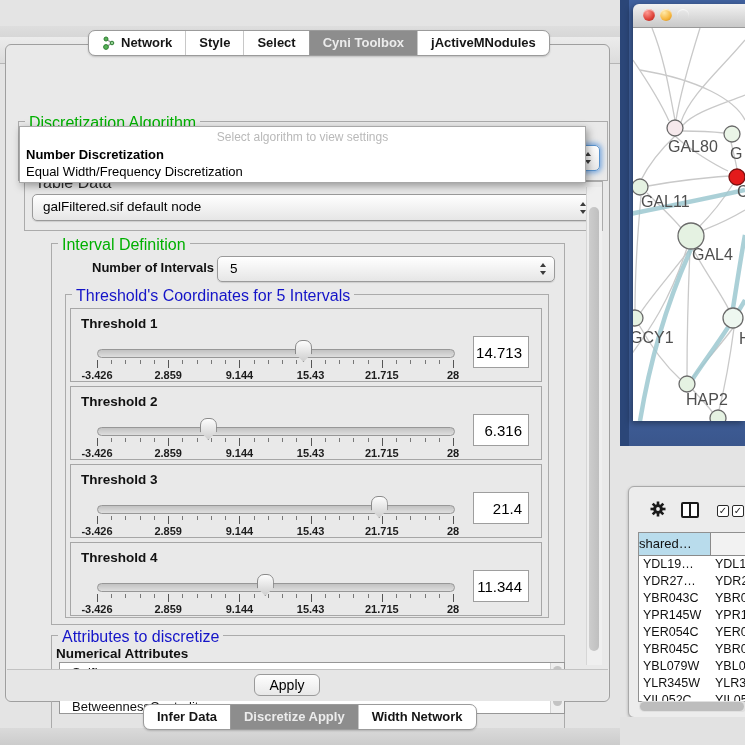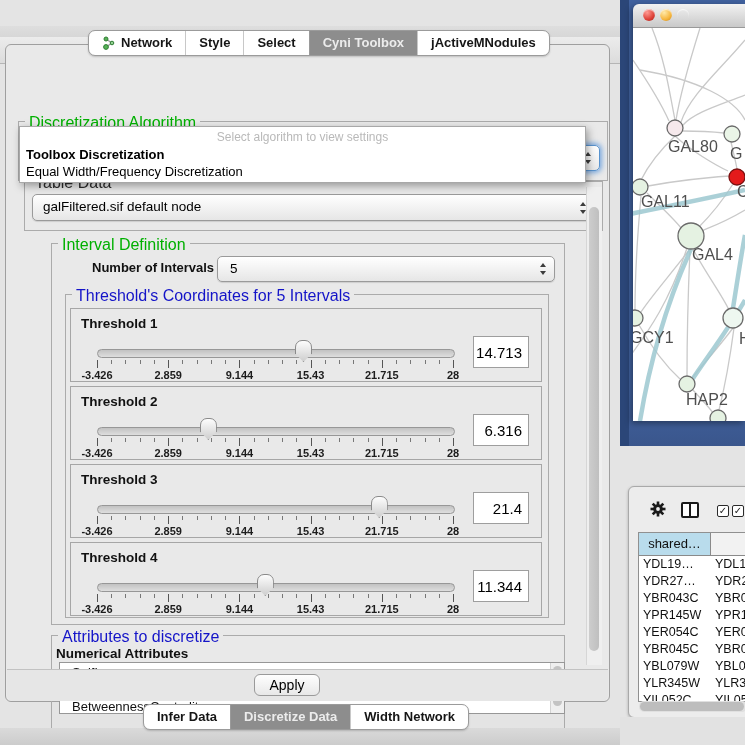--- a/index.html
+++ b/index.html
@@ -124,21 +124,21 @@
   .tp-toolbar{position:absolute;left:0;top:0;width:100%;height:44px;}
   .gear-icon{position:absolute;left:20px;top:13px;}
   .split-icon{position:absolute;left:52px;top:15px;width:14px;height:12px;border:2px solid #1a1a1a;border-radius:2px;background:#fff;}
   .split-icon::after{content:"";position:absolute;left:50%;top:0;width:2px;height:100%;background:#1a1a1a;transform:translateX(-50%);}
   .cbx{position:absolute;top:18px;width:10px;height:10px;border:1.5px solid #2a2a2a;border-radius:2px;background:#fff;
     font-size:10px;line-height:10px;text-align:center;color:#1a1a1a;}
   .cbx.c1{left:88px;} .cbx.c2{left:103px;}
   .tp-table{position:absolute;left:9px;top:45px;width:180px;height:168px;background:#fff;
     border:1px solid #909090;overflow:hidden;}
   .tp-header{display:flex;height:22px;border-bottom:1px solid #8a8a8a;}
-  .tp-h1{width:71px;background:var(--hdr-blue);border-right:1px solid #8a8a8a;text-align:center;
+  .tp-h1{width:71px;background:var(--hdr-blue);border-right:1px solid #8a8a8a;text-align:left;
     font-size:13px;color:#111;line-height:22px;}
   .tp-h2{width:100px;background:#f2f2f2;text-align:center;font-size:13px;color:#111;line-height:22px;}
   .tp-row{display:flex;height:17px;}
   .tp-c1{width:71px;padding-left:4px;box-sizing:border-box;font-size:12.5px;color:#111;line-height:17px;white-space:nowrap;overflow:hidden;}
   .tp-c2{width:100px;padding-left:5px;box-sizing:border-box;font-size:12.5px;color:#111;line-height:17px;white-space:nowrap;}
   .tp-hscroll{position:absolute;left:10px;top:214px;width:108px;height:11px;background:#e0e0e0;border-radius:5px;}
   .tp-hthumb{position:absolute;left:1px;top:1px;width:104px;height:9px;border-radius:5px;background:#bdbdbd;}
   .below-tp{position:absolute;left:620px;top:717px;width:125px;height:28px;background:#e2e2e2;}
   .bottom-strip{position:absolute;left:0;top:728px;width:620px;height:17px;background:linear-gradient(#dadada,#cccccc);}
 </style>
@@ -191,21 +191,21 @@
       <div class="group disc-group">
         <span class="group-label green">Discretization Algorithm</span>
       </div>
       <div class="focus-combo">
           <span class="spin"></span>
         </div>
 
       <div class="popup">
         <div class="popup-hint">Select algorithm to view settings</div>
         <div id="popup-items">
-            <div class="popup-item" style="top: 20px; font-weight: 700;">Toolbox Discretization</div>
+            <div class="popup-item" style="top: 20px; font-weight: 700;">Number Discretization</div>
             <div class="popup-item" style="top: 36.5px; font-weight: 400;">Equal Width/Frequency Discretization</div>
           </div>
       </div>
 
       <div class="group td-group">
         <span class="group-label dark">Table Data</span>
         <div class="combo td-combo">
           <span class="combo-text">galFiltered.sif default node</span>
           <span class="spin"></span>
         </div>
@@ -423,21 +423,21 @@
       <div class="v-scroll">
           <div class="v-thumb"></div>
         </div>
     </div>
 
     <div class="seg-group bottom-tabs" id="bottom-tabs">
         <div class="seg">
           <span>Infer Data</span>
         </div>
         <div class="seg sel">
-          <span>Discretize Data</span>
+          <span>Discretize Apply</span>
         </div>
         <div class="seg">
           <span>Width Network</span>
         </div>
       </div>
     <div class="bottom-strip"></div>
   </div>
 
   <div class="desktop">
     <div class="desktop-strip"></div>

